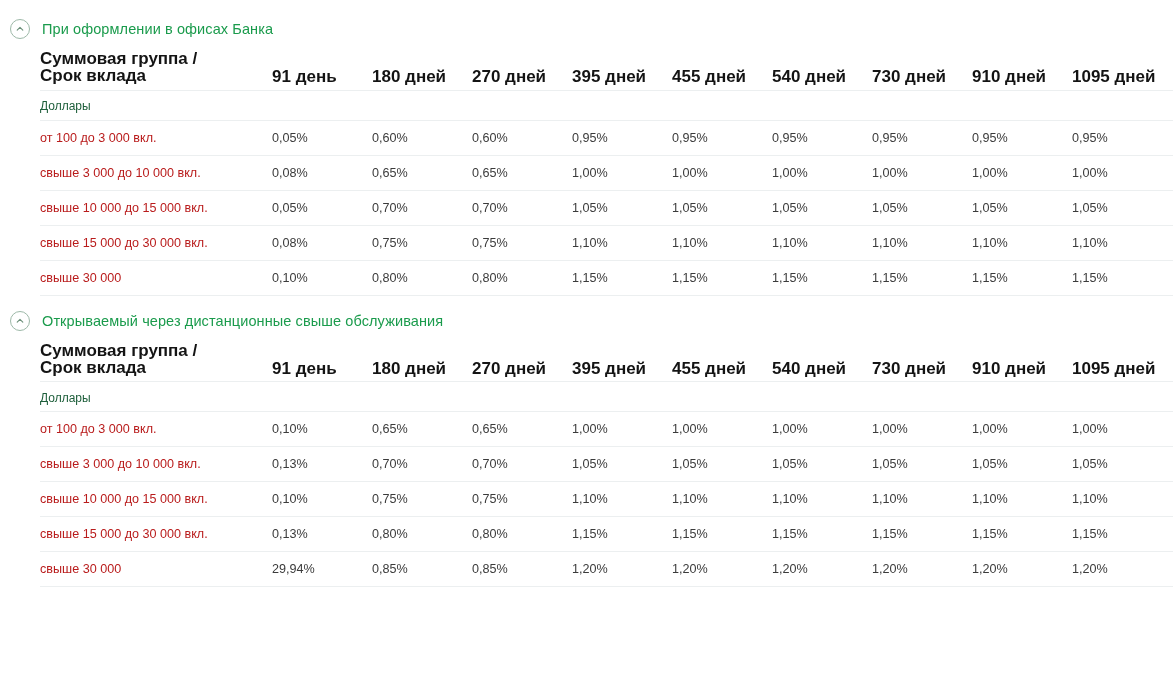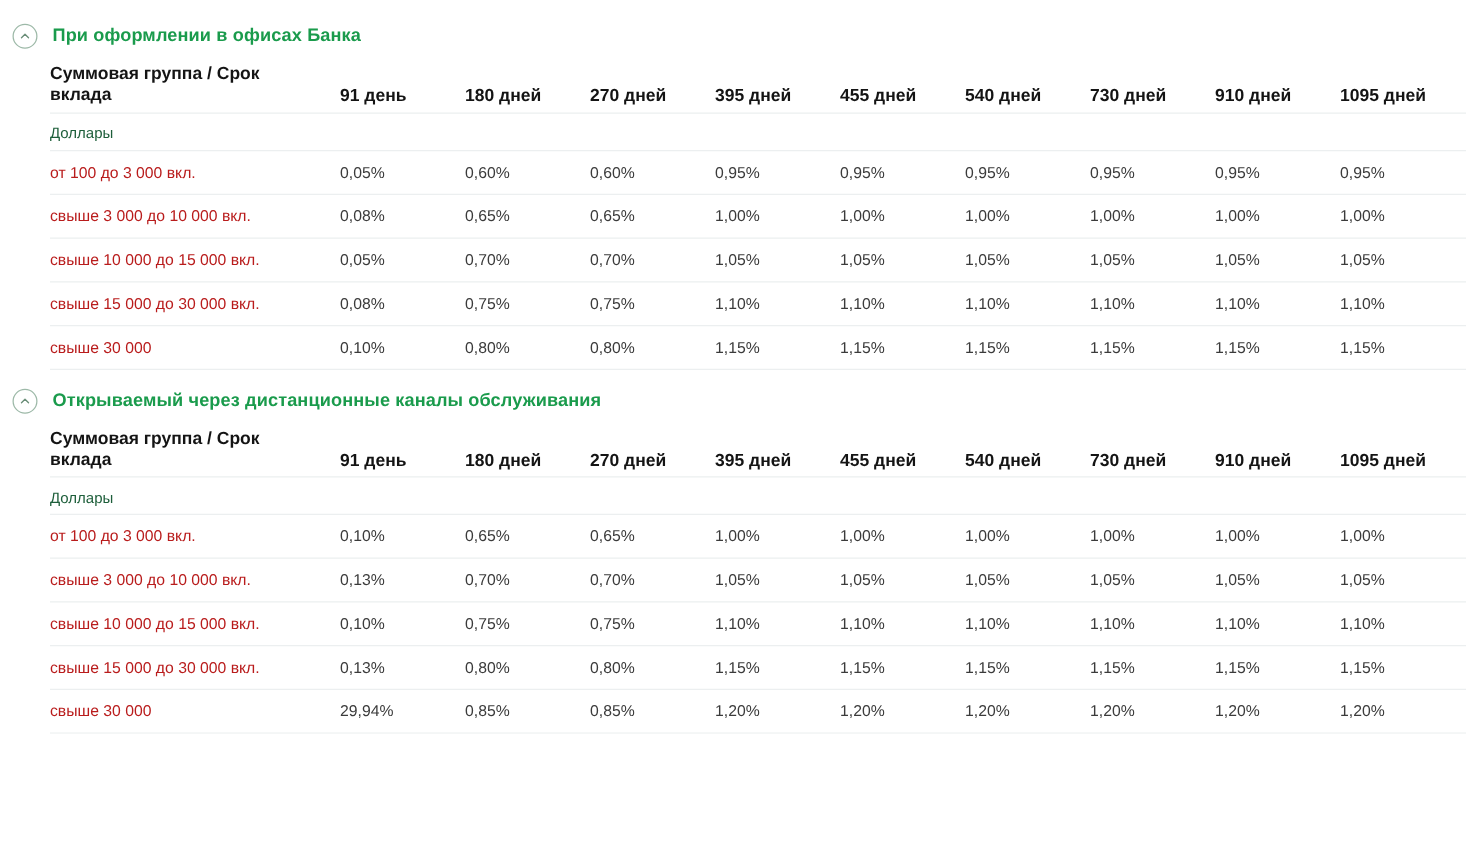--- a/index.html
+++ b/index.html
@@ -41,21 +41,21 @@
     display: flex;
     align-items: center;
     justify-content: center;
     margin-right: 12px;
     background: #ffffff;
   }
   .toggle-icon svg { display: block; }
 
   .section-title {
     font-size: 14.5px;
-    font-weight: bold;
+    font-weight: normal;
     color: #1a9b4c;
     letter-spacing: 0.1px;
     line-height: 18px;
     white-space: nowrap;
   }
 
   
   .rate-table {
     width: 1133px;
     margin-left: 40px;
@@ -63,21 +63,21 @@
     table-layout: fixed;
   }
 
   .rate-table col.c-label { width: 232px; }
   .rate-table col.c-term  { width: 100px; }
   .rate-table col.c-term-last { width: 101px; }
 
   .rate-table th {
     text-align: left;
     vertical-align: top;
-    font-size: 14px;
+    font-size: 17px;
     font-weight: bold;
     color: #141414;
     padding: 0 8px 0 0;
     line-height: 17px;
     height: 46px;
     border-bottom: 1px solid #eceff0;
   }
   .rate-table th.th-label {
     padding-top: 6px;
     padding-right: 32px;
@@ -238,21 +238,21 @@
     </div>
   </div>
 
   <div class="section section-2">
     <div class="section-head">
       <span class="toggle-icon">
         <svg width="12" height="12" viewBox="0 0 12 12" aria-hidden="true">
           <polyline points="3.2,7.2 6,4.4 8.8,7.2" fill="none" stroke="#6b8f79" stroke-width="1.1" stroke-linecap="round" stroke-linejoin="round"></polyline>
         </svg>
       </span>
-      <span class="section-title">Открываемый через дистанционные каналы обслуживания</span>
+      <span class="section-title">Открываемый через дистанционные свыше обслуживания</span>
     </div>
 
     <div class="tbl-wrap">
       <table class="rate-table">
         <colgroup>
           <col class="c-label">
             <col class="c-term">
             <col class="c-term">
             <col class="c-term">
           <col class="c-term">

